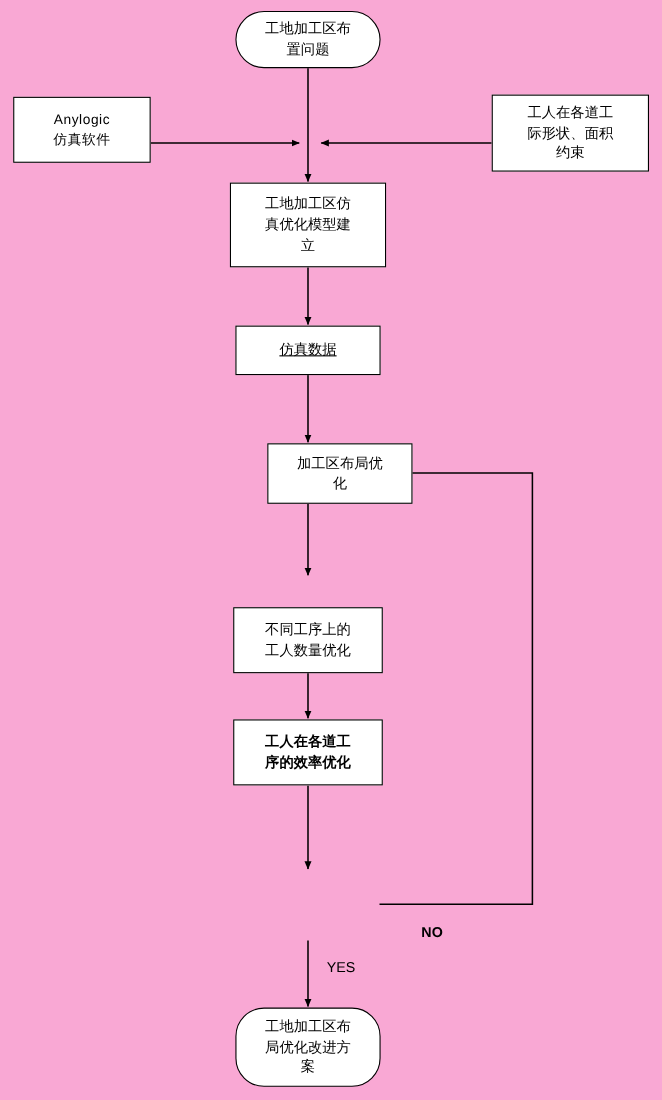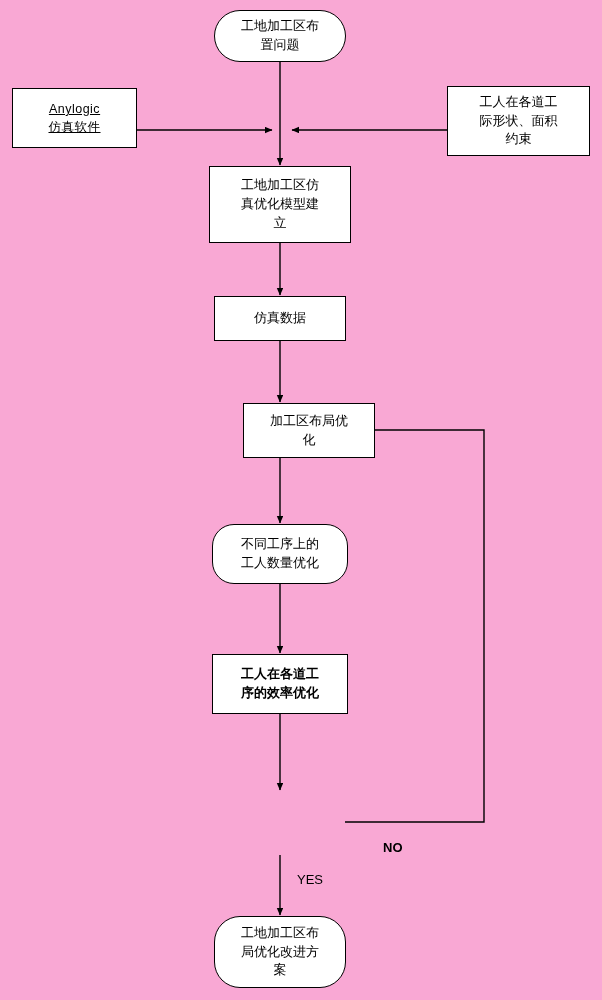--- a/index.html
+++ b/index.html
@@ -67,21 +67,20 @@
   svg.wires {
     position: absolute;
     left: 0;
     top: 0;
     width: 602px;
     height: 1000px;
     pointer-events: none;
   }
   .mono-ish {
     letter-spacing: 0.5px;
-    text-decoration: underline;
   }
 </style>
 </head>
 <body>
 
 <div id="canvas">
 
   <svg class="wires" viewBox="0 0 602 1000">
     <defs>
       <marker id="arrow" markerWidth="9" markerHeight="9" refX="7" refY="3.2" orient="auto" markerUnits="userSpaceOnUse">
@@ -125,30 +124,30 @@
 际形状、面积
 约束</span>
   </div>
 
   <div class="node" style="left:209px; top:166px; width:142px; height:77px;">
     <span>工地加工区仿
 真优化模型建
 立</span>
   </div>
 
-  <div class="node" style="left:214px; top:296px; width:132px; height:45px;">
+  <div class="node" style="left:214px; top:296px; width:132px; height:45px;text-decoration:underline;">
     <span>仿真数据</span>
   </div>
 
   <div class="node" style="left:214px; top:403px; width:132px; height:55px;margin-left:29px;">
     <span>加工区布局优
 化</span>
   </div>
 
-  <div class="node" style="left:212px; top:524px; width:136px; height:60px;border-radius:22px;">
+  <div class="node" style="left:212px; top:552px; width:136px; height:60px;">
     <span>不同工序上的
 工人数量优化</span>
   </div>
 
   <div class="node" style="left:212px; top:654px; width:136px; height:60px;font-weight:bold;">
     <span>工人在各道工
 序的效率优化</span>
   </div>
 
 

